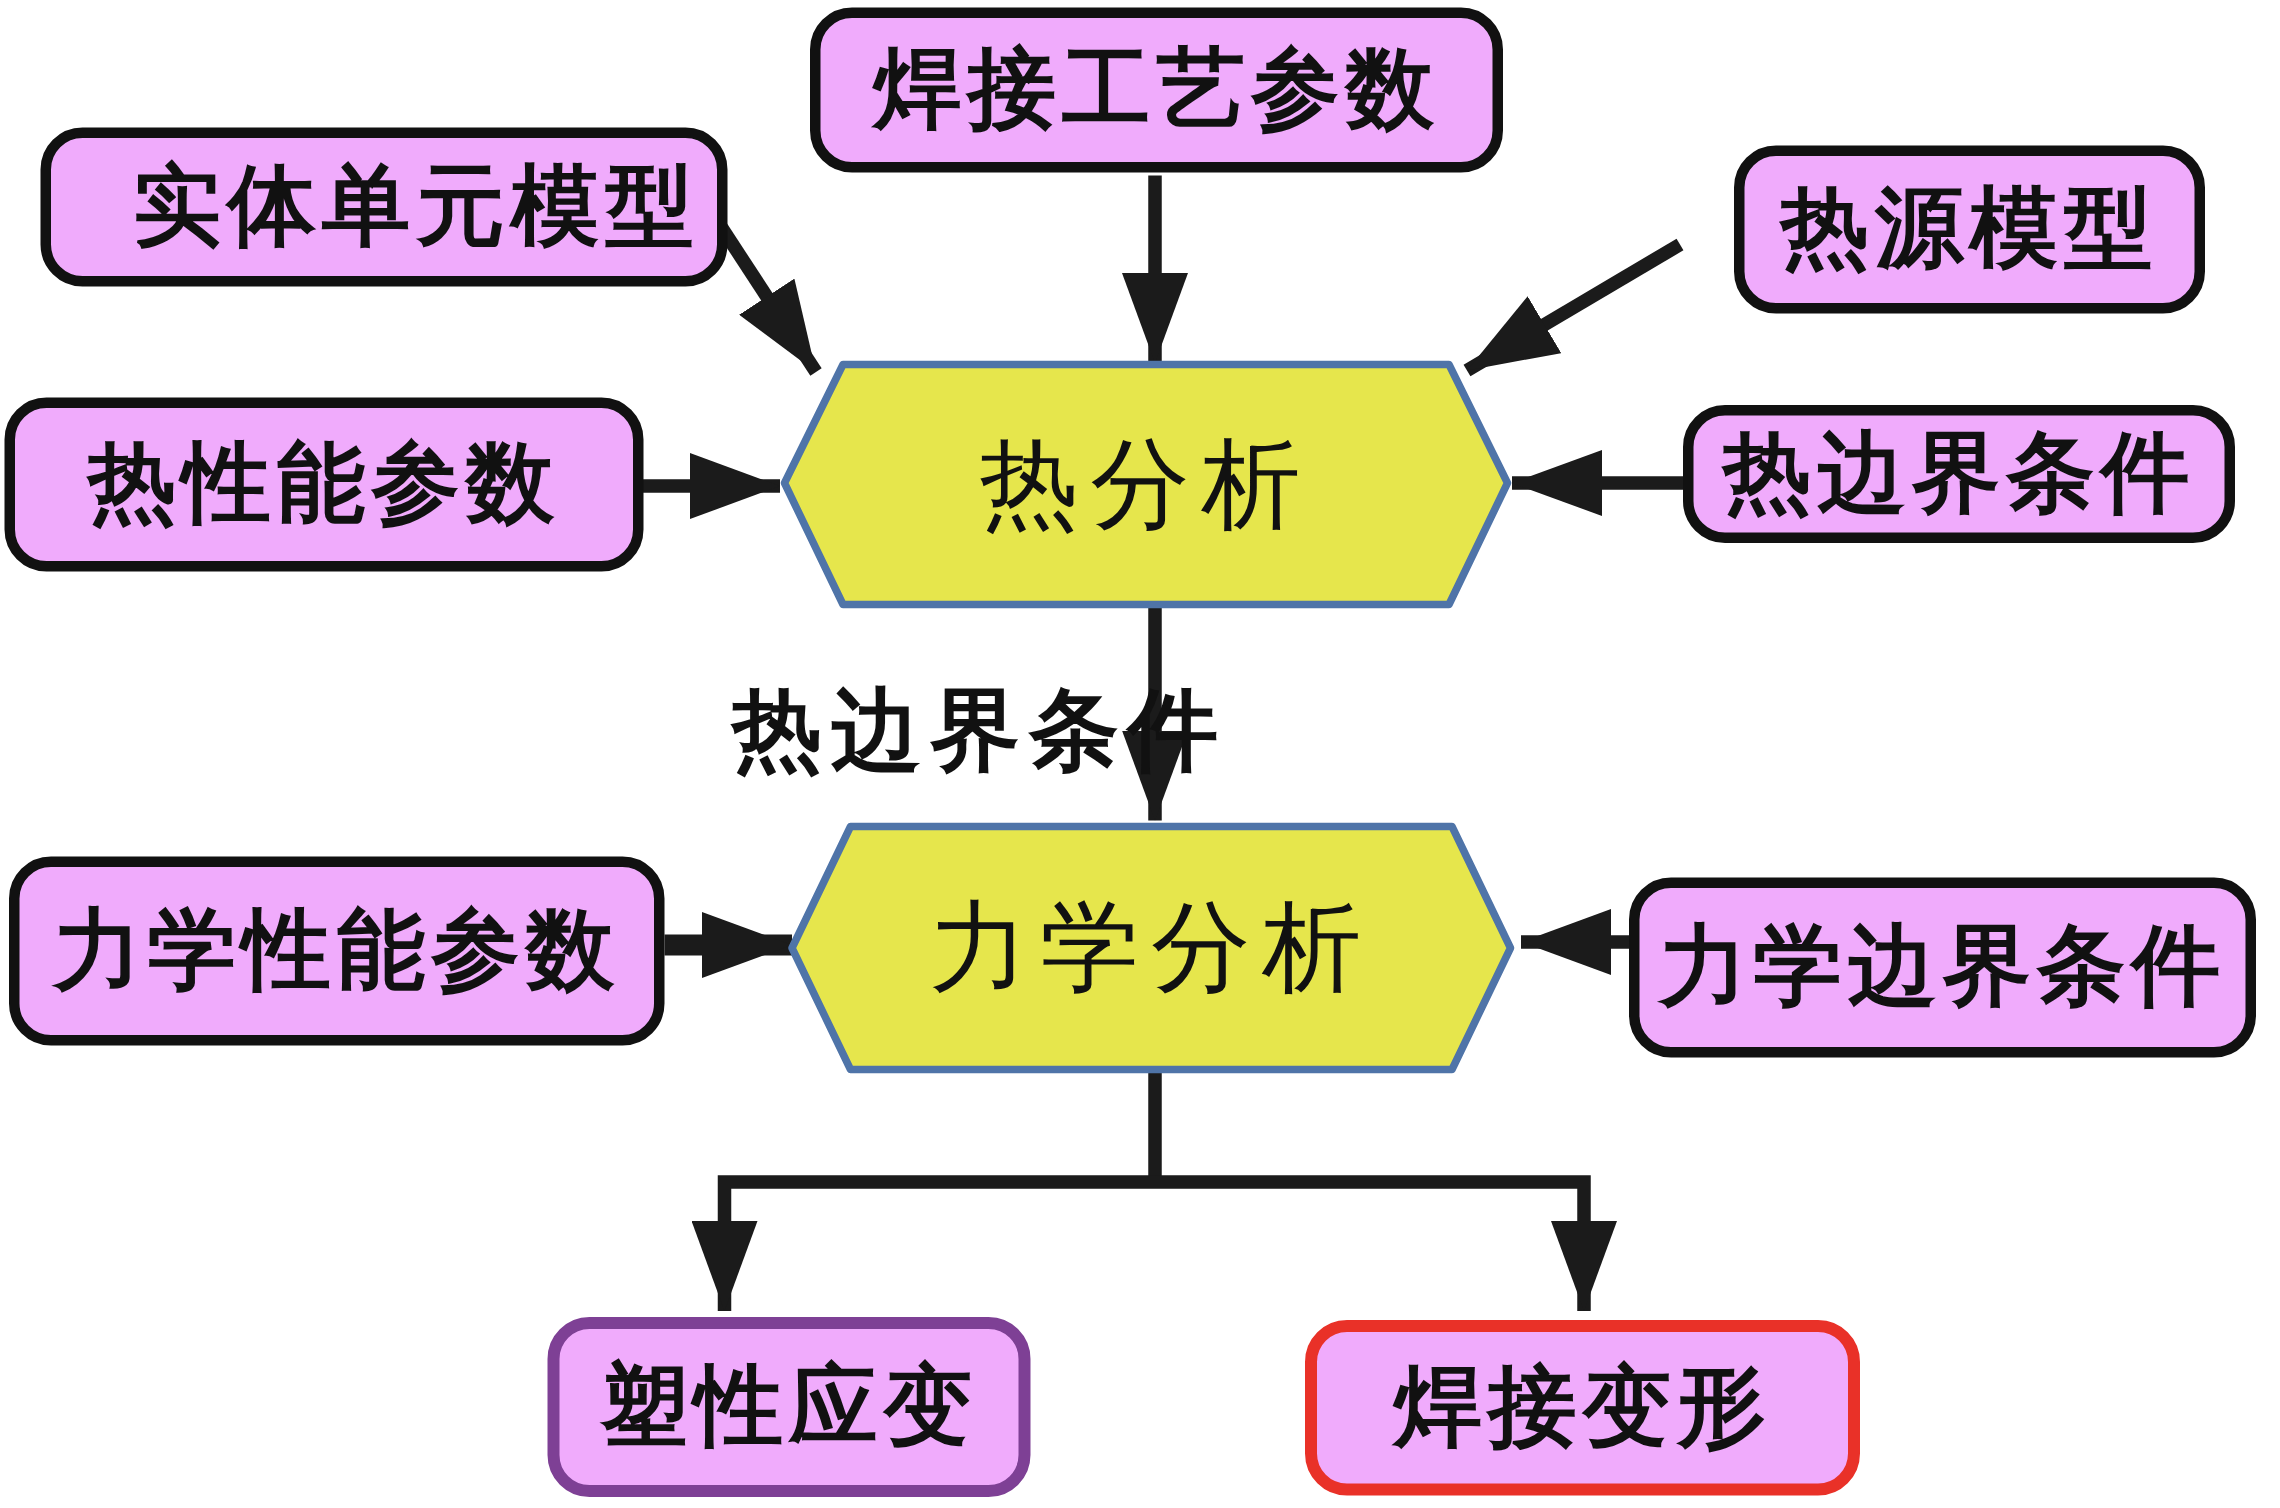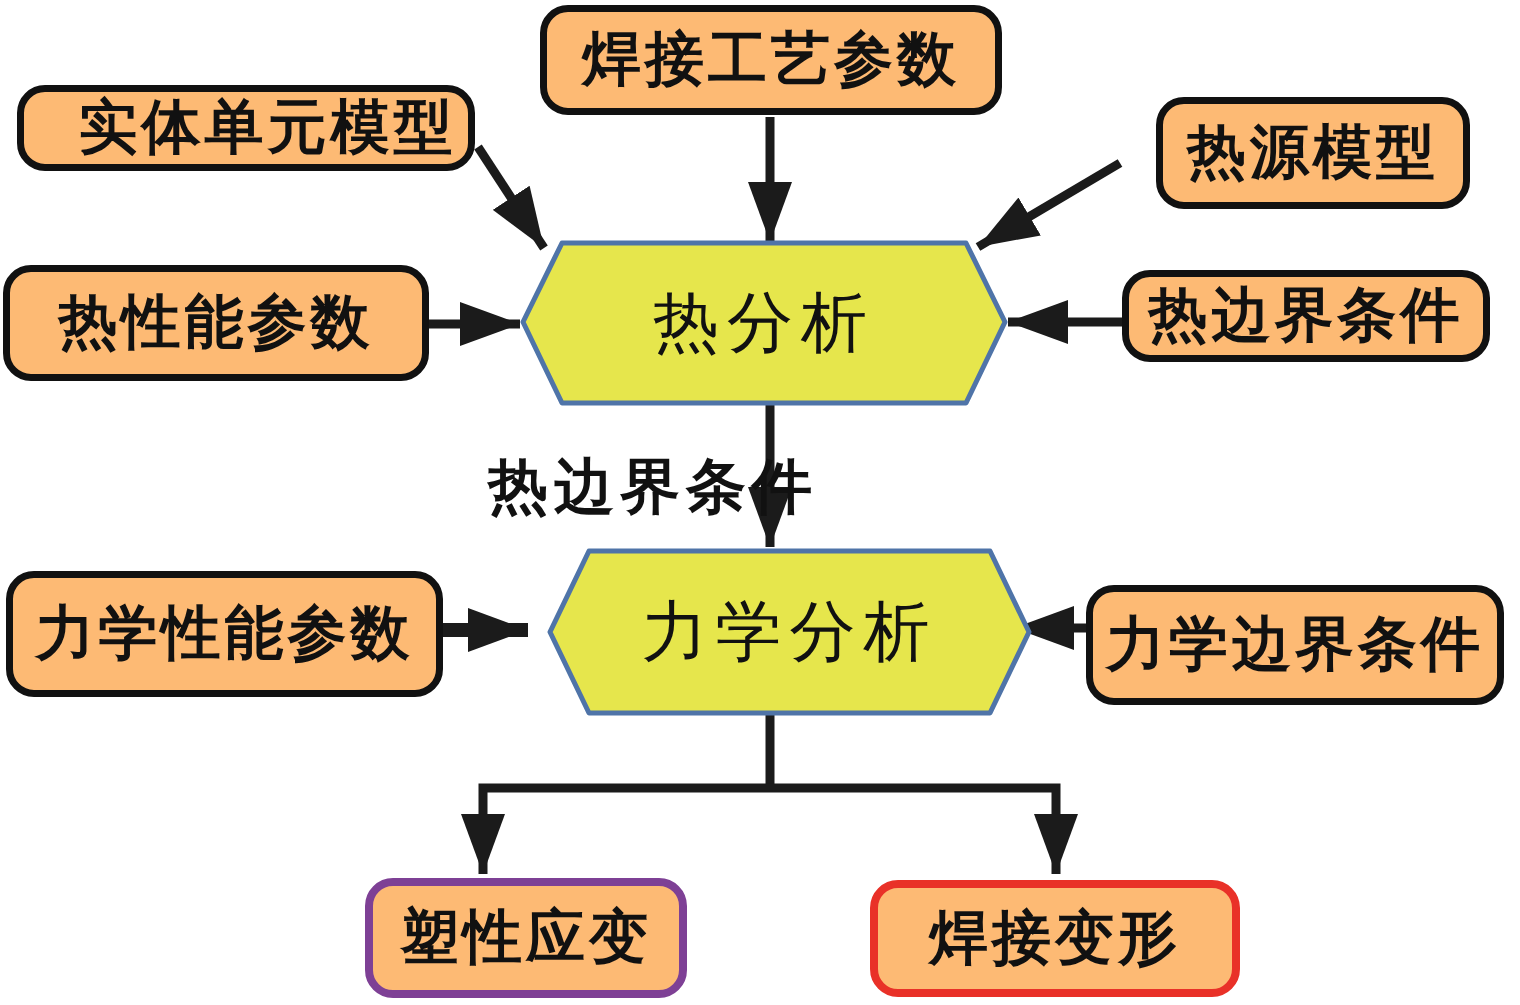--- a/index.html
+++ b/index.html
@@ -31,49 +31,49 @@
     stroke-width: 14;
   }
   #arrows marker path {
     fill: #1b1b1b;
     stroke: none;
   }
   
   .node {
     position: absolute;
     box-sizing: border-box;
-    background: #fdba74;
+    background: #f0abfc;
     border: 7px solid #111111;
     border-radius: 28px;
     display: flex;
     align-items: center;
     justify-content: center;
     font-size: 59px;
     font-weight: bold;
     color: #111111;
     white-space: nowrap;
     letter-spacing: 4px;
   }
   .node.purple { border-color: #7e4095; border-width: 8px; }
   .node.red    { border-color: #e93128; border-width: 8px; }
 
   #n-welding-process { left: 540px;  top: 5px;   width: 462px; height: 110px; }
-  #n-solid-element   { left: 17px;   top: 85px;  width: 458px; height: 86px; padding-left: 43px; }
+  #n-solid-element   { left: 27px;   top: 85px;  width: 458px; height: 106px; padding-left: 43px; }
   #n-heat-source     { left: 1122px; top: 97px;  width: 314px; height: 112px; margin-left: 34px; }
   #n-thermal-prop    { left: 3px;   top: 265px; width: 426px; height: 116px; }
   #n-thermal-bound   { left: 1122px; top: 270px; width: 368px; height: 92px; }
   #n-mech-prop       { left: 6px;    top: 571px; width: 437px; height: 126px; }
   #n-mech-bound      { left: 1086px; top: 572px; width: 418px; height: 120px; margin-top: 13px; }
   #n-plastic-strain  { left: 328px;  top: 878px; width: 322px; height: 120px; margin-left: 37px; }
   #n-weld-deform     { left: 870px;  top: 880px; width: 370px; height: 117px; }
 
   
   .hexwrap { position: absolute; }
   #hex-thermal { left: 520px; top: 239px; width: 488px; height: 168px; }
-  #hex-mech    { left: 547px; top: 547px; width: 485px; height: 170px; }
+  #hex-mech    { left: 525px; top: 547px; width: 485px; height: 170px; }
   .hexwrap svg { position: absolute; left: 0; top: 0; }
   .hexwrap polygon { stroke: #4f74a8; stroke-width: 5; stroke-linejoin: round; }
   .hex-label {
     position: absolute;
     left: 0; top: 0;
     width: 100%; height: 100%;
     display: flex;
     align-items: center;
     justify-content: center;
     font-size: 66px;

